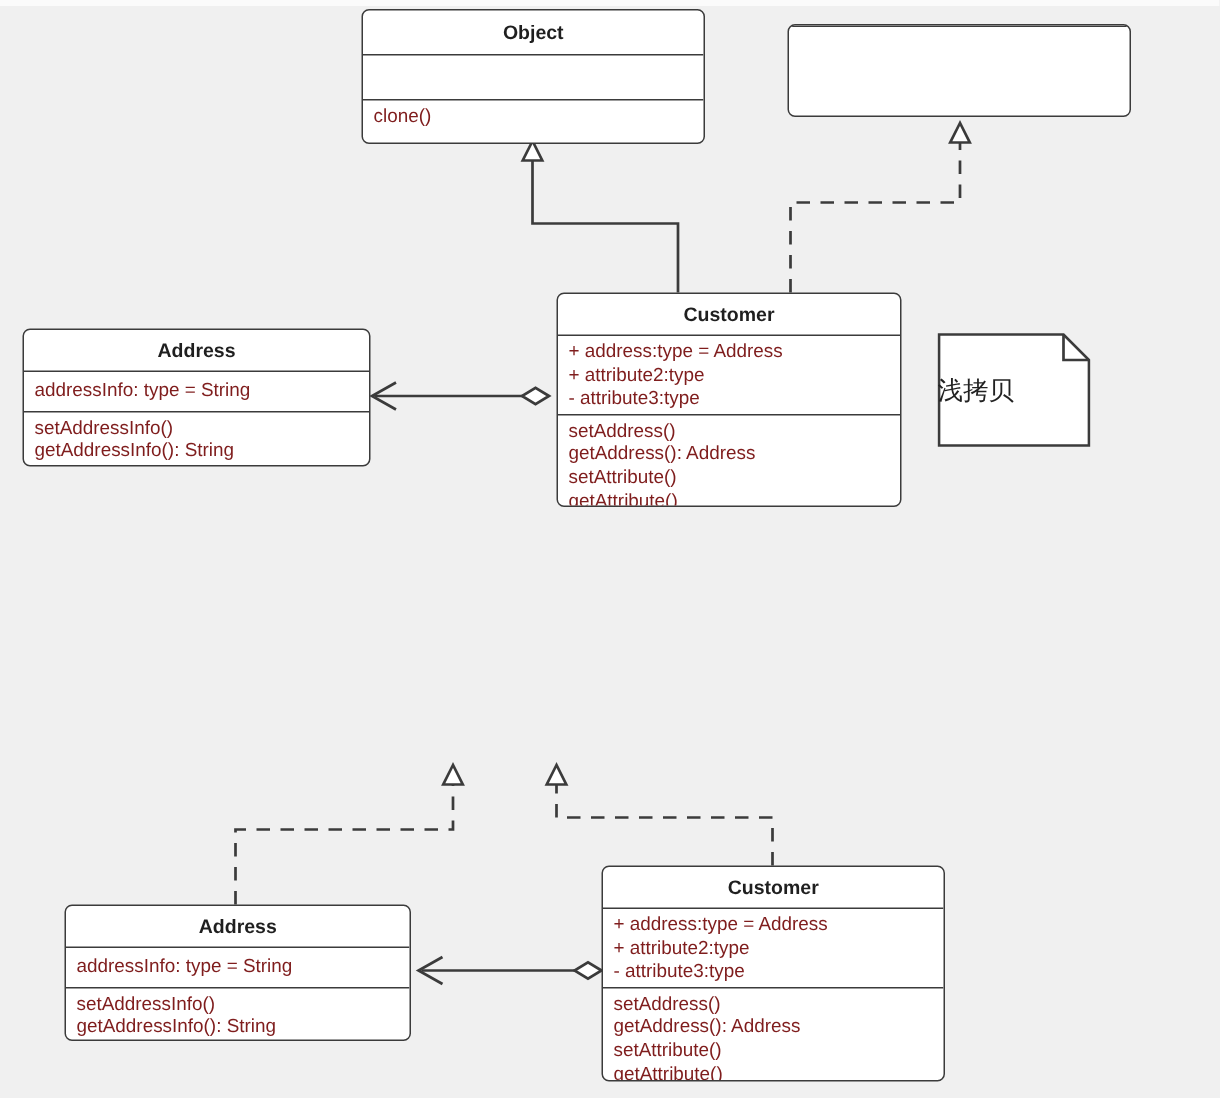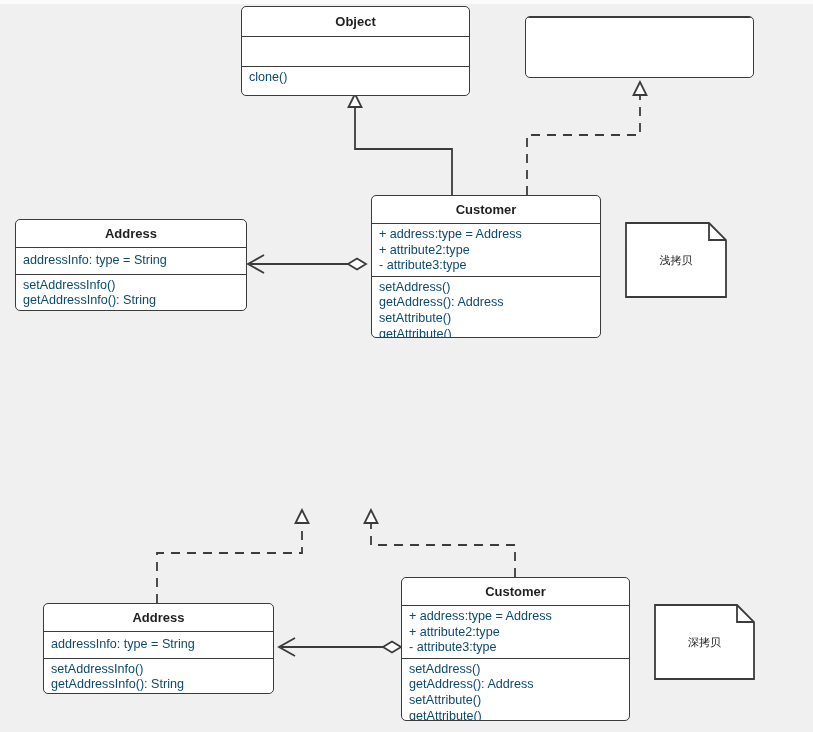--- a/index.html
+++ b/index.html
@@ -50,31 +50,30 @@
   .uml-class .cls-sep {
     height: 0;
     border-top: 1.6px solid #3b3b3b;
   }
   .uml-class .cls-section {
     box-sizing: border-box;
     padding: 3px 7px 2px 7px;
   }
   .uml-class .cls-row {
     font-size: 12.6px;
-    color: #0c4a6e;
+    color: #7f1d1d;
     line-height: 15.6px;
     white-space: nowrap;
   }
   .note {
     position: absolute;
     box-sizing: border-box;
     display: flex;
     align-items: center;
-    justify-content: center;
-    font-size: 11px;
+    font-size: 17px;
     color: #222222;
   }
   .note-text {
     position: relative;
     z-index: 2;
   }
   svg.conn {
     position: absolute;
     left: 0;
     top: 0;
@@ -233,21 +232,14 @@
     <div class="cls-section" style="padding-top:5px;padding-bottom:5px;">
       <div class="cls-row">addressInfo: type = String</div>
     </div>
     <div class="cls-sep"></div>
     <div class="cls-section">
       <div class="cls-row">setAddressInfo()</div>
       <div class="cls-row">getAddressInfo(): String</div>
     </div>
   </div>
 
-  <div class="note" style="left:654px; top:604px; width:101px; height:76px;">
-    <svg width="101" height="76" viewBox="0 0 101 76" style="position:absolute;left:0;top:0;">
-      <path d="M 1,1 L 83,1 L 100,18 L 100,75 L 1,75 Z" fill="#ffffff" stroke="#3b3b3b" stroke-width="1.8" stroke-linejoin="miter"></path>
-      <path d="M 83,1 L 83,18 L 100,18" fill="none" stroke="#3b3b3b" stroke-width="1.8" stroke-linejoin="miter"></path>
-    </svg>
-    <span class="note-text">深拷贝</span>
-  </div>
 
 </div>
 
 </body></html>

